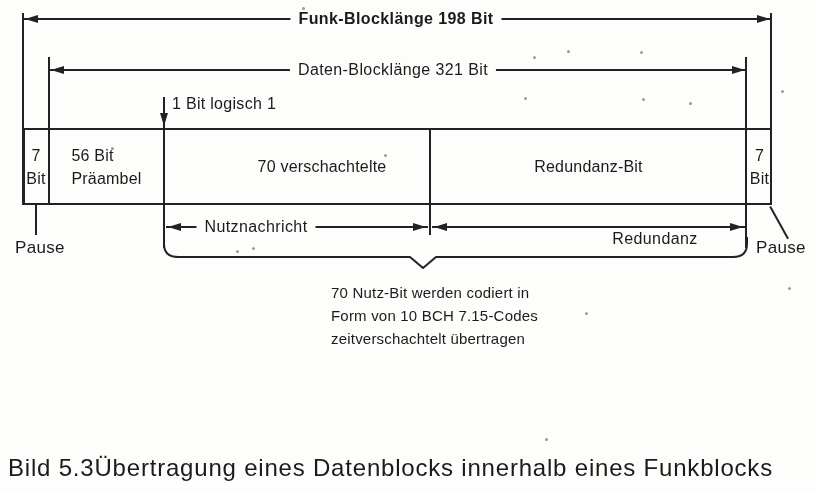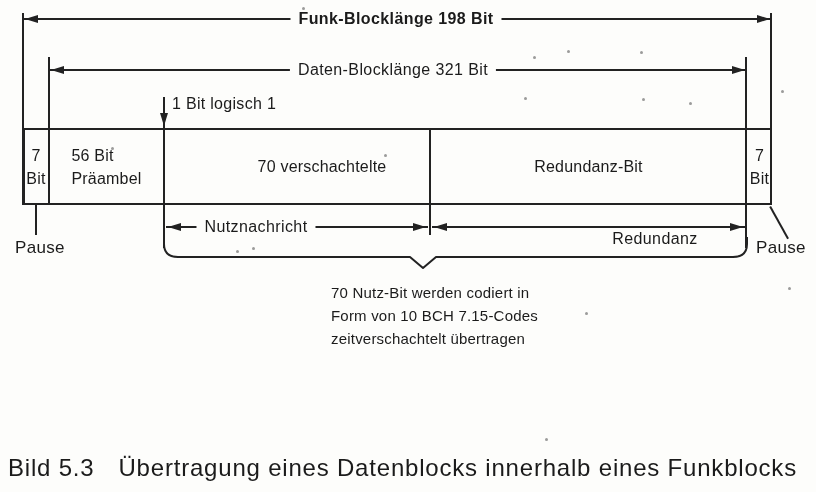--- a/index.html
+++ b/index.html
@@ -55,21 +55,21 @@
     position:absolute; left:331px; top:281px;
     font-size:15px; line-height:23px; letter-spacing:0.2px;
     white-space:nowrap;
   }
 
   .caption {
     position:absolute; left:8px; top:454px;
     font-size:24px; letter-spacing:0.8px;
     white-space:nowrap;
   }
-  .caption .fig { margin-right:24px; }
+  .caption .fig { margin-right:0; }
 
   svg.brace { position:absolute; left:152px; top:237px; overflow:visible; }
 
   .speck { position:absolute; width:3px; height:3px; border-radius:50%; background:#4a4a4a; opacity:0.55; }
 </style>
 </head>
 <body>
 
 <div class="page">
 

